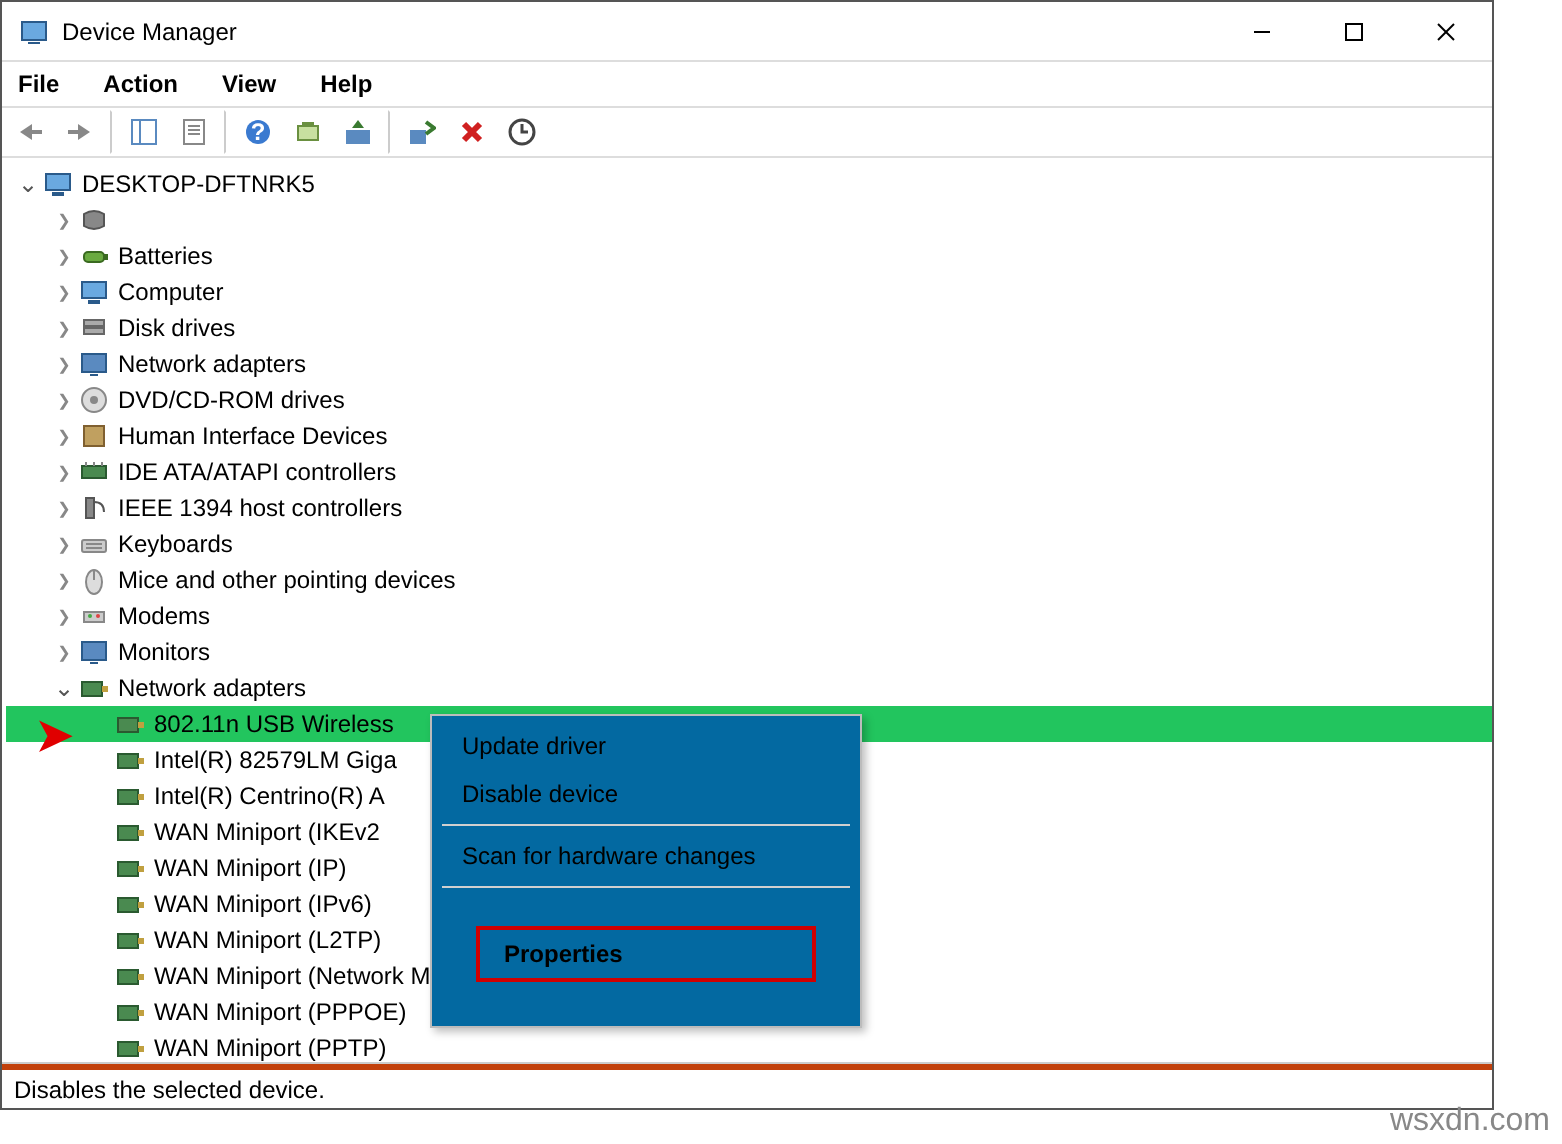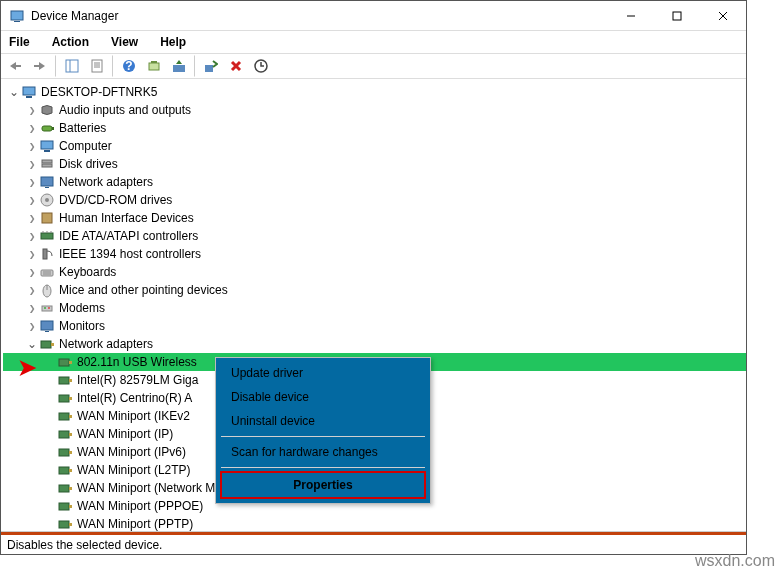--- a/index.html
+++ b/index.html
@@ -19,21 +19,21 @@
 .node { display: flex; align-items: center; height: 18px; white-space: nowrap; }
 .expander { width: 14px; height: 14px; display: flex; align-items: center; justify-content: center; color: #666; }
 .ico16 { width: 16px; height: 16px; margin-right: 4px; display: inline-flex; align-items:center; justify-content:center;}
 .indent0 { padding-left: 4px; }
 .indent1 { padding-left: 22px; }
 .indent2 { padding-left: 40px; }
 .selected { background: #22c55e; }
 .statusbar { height: 22px; display: flex; align-items: center; padding: 0 6px; border-top: 3px solid #c2410c; }
 .contextmenu { position: absolute; left: 215px; top: 357px; width: 216px; background: #0369a1; border: 1px solid #bcbcbc; box-shadow: 2px 2px 4px rgba(0,0,0,.25); padding: 3px; }
 .cmitem { padding: 5px 12px; }
-.cmitem.hl { border: 2px solid #d00000; font-weight: bold; margin:1px;text-align:center;}
+.cmitem.hl { border: 2px solid #d00000; font-weight: bold; margin:19px;}
 .cmsep { height: 1px; background: #d0d0d0; margin: 3px 2px; }
 .arrow { position: absolute; left: 18px; top: 355px; color: #e00000; font-size: 22px; font-weight:bold;}
 .watermark { position: absolute; right: 6px; bottom: 2px; font-size: 16px; color: #888; }
 
 .tree::-webkit-scrollbar { width: 17px; }
 .tree::-webkit-scrollbar-track { background: #f0f0f0; border-left:1px solid #ddd;}
 .tree::-webkit-scrollbar-thumb { background: #c2c2c2; }
 </style>
 </head>
 <body>
@@ -152,21 +152,20 @@
         <span>DESKTOP-DFTNRK5</span>
       </div>
       <div id="cat-container">
           <div class="node indent1">
             <span class="expander" style="transform: rotate(0deg); font-size: 8px; color: rgb(136, 136, 136);">❯</span>
             <span class="ico16">
               <svg viewBox="0 0 16 16">
                 <path d="M3 5 Q8 2 13 5 L13 11 Q8 14 3 11 Z" fill="#888" stroke="#555"></path>
               </svg>
             </span>
-            <span>Audio inputs and outputs</span>
           </div>
           <div class="node indent1">
             <span class="expander" style="transform: rotate(0deg); font-size: 8px; color: rgb(136, 136, 136);">❯</span>
             <span class="ico16">
               <svg viewBox="0 0 16 16">
                 <rect x="3" y="6" width="10" height="5" rx="2" fill="#6aaa40" stroke="#3a6a20"></rect>
                 <rect x="13" y="7" width="2" height="3" fill="#3a6a20"></rect>
               </svg>
             </span>
             <span>Batteries</span>
@@ -403,20 +402,19 @@
   <div class="statusbar">
     <span>Disables the selected device.</span>
   </div>
 </div>
 
 <div class="arrow">➤</div>
 
 <div class="contextmenu">
   <div class="cmitem">Update driver</div>
   <div class="cmitem">Disable device</div>
-  <div class="cmitem">Uninstall device</div>
   <div class="cmsep"></div>
   <div class="cmitem">Scan for hardware changes</div>
   <div class="cmsep"></div>
   <div class="cmitem hl">Properties</div>
 </div>
 
 <div class="watermark">wsxdn.com</div>
 
 </body></html>

